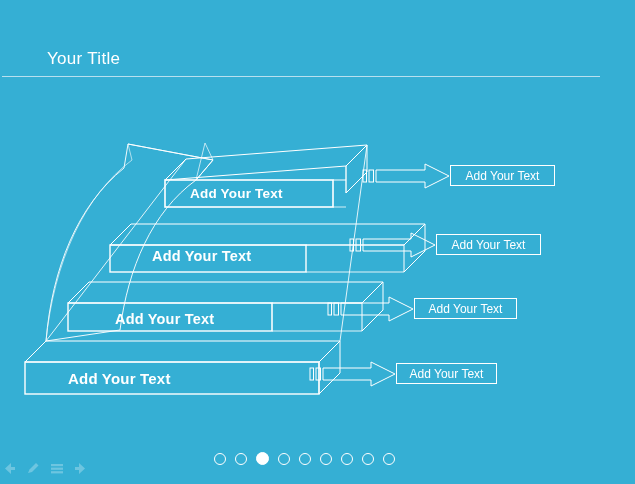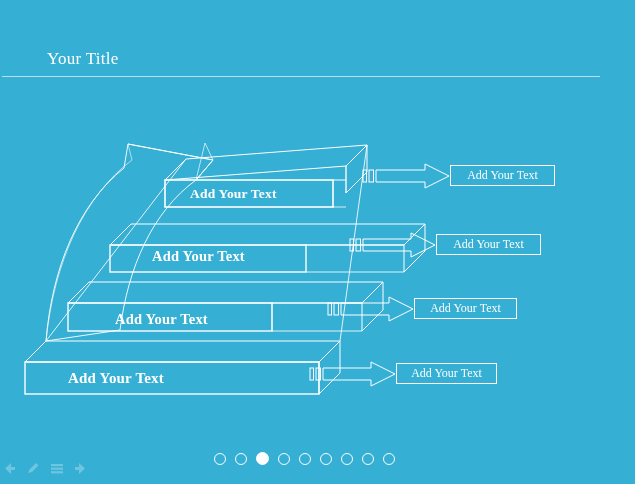--- a/index.html
+++ b/index.html
@@ -12,21 +12,20 @@
     overflow: hidden;
     font-family: "Liberation Sans", sans-serif;
     background: #35afd4;
   }
   #slide {
     position: relative;
     width: 635px;
     height: 484px;
     background: #35afd4;
     overflow: hidden;
-    font-family: Liberation Serif, serif;
   }
 
   
   #page-title {
     position: absolute;
     left: 47px;
     top: 49px;
     font-size: 17px;
     color: #ffffff;
     letter-spacing: 0.3px;

